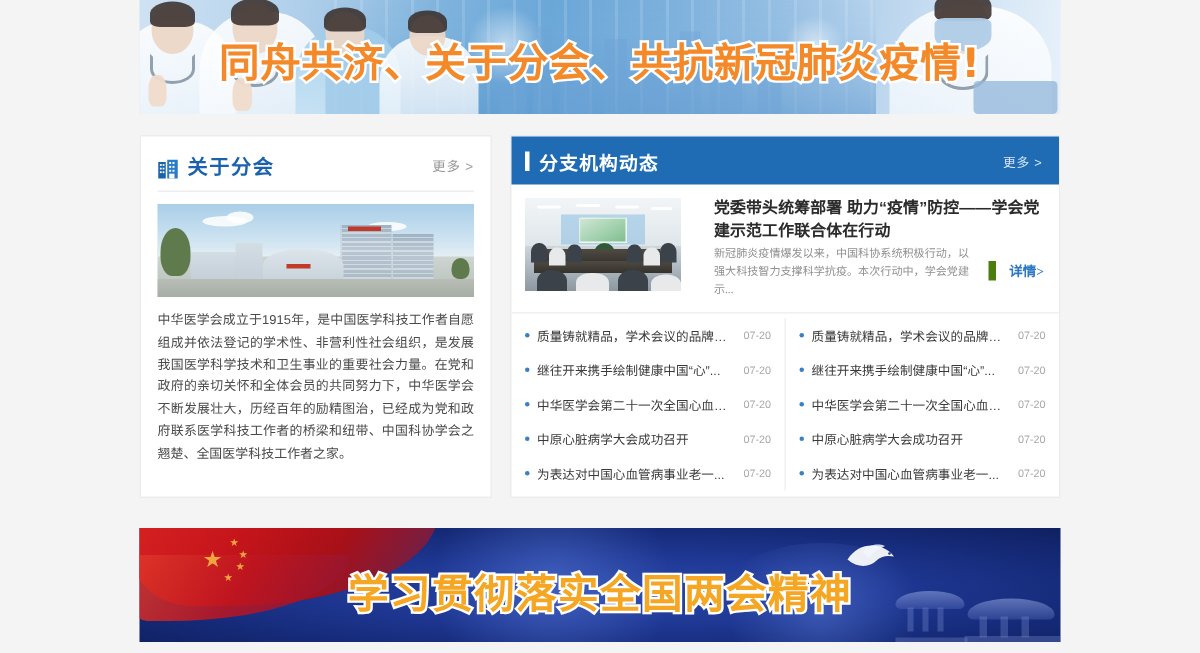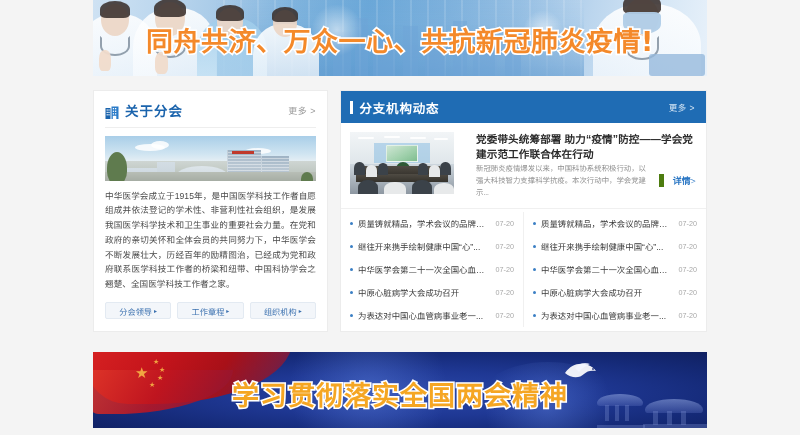--- a/index.html
+++ b/index.html
@@ -498,21 +498,21 @@
     <div class="tb-head" style="left:180px;top:10px;width:24px;height:27px;"></div>
     <div class="tb-hair" style="left:179px;top:7px;width:26px;height:15px;"></div>
 
     <div class="tb-doc" style="left:500px;width:108px;height:72px;"></div>
     <div class="tb-head" style="left:532px;top:-2px;width:34px;height:38px;"></div>
     <div class="tb-hair" style="left:530px;top:-6px;width:38px;height:20px;"></div>
     <div class="tb-mask" style="left:530px;top:12px;width:38px;height:22px;"></div>
     <div class="tb-steth" style="left:532px;top:36px;width:34px;height:24px;"></div>
     <div class="tb-doc" style="left:556px;top:auto;bottom:0;width:56px;height:22px;border-radius:3px;background:rgba(150,185,220,.8);"></div>
 
-    <div class="tb-title">同舟共济、万众一心、共抗新冠肺炎疫情!</div>
+    <div class="tb-title">同舟共济、关于分会、共抗新冠肺炎疫情!</div>
   </div>
 
   <div class="content">
 
     <div class="card-left">
       <div class="card-left-head">
         <div class="clh-left">
           <span>
             <svg class="building-icon" width="14" height="14" viewBox="0 0 14 14" aria-hidden="true">
               <rect x="0.5" y="2" width="5" height="11" fill="#1a63ac"></rect>
@@ -549,34 +549,20 @@
         <div class="lp-podium" style="left:52px;top:26px;width:18px;height:26px;"></div>
         <div class="lp-dome" style="left:70px;top:30px;width:54px;height:22px;"></div>
         <div class="lp-red" style="left:86px;top:40px;width:16px;height:3px;"></div>
         <div class="lp-ground"></div>
         <div class="lp-tree" style="left:2px;top:16px;width:20px;height:32px;"></div>
         <div class="lp-tree" style="left:196px;top:36px;width:12px;height:14px;"></div>
       </div>
 
       <div class="card-left-body">中华医学会成立于1915年，是中国医学科技工作者自愿组成并依法登记的学术性、非营利性社会组织，是发展我国医学科学技术和卫生事业的重要社会力量。在党和政府的亲切关怀和全体会员的共同努力下，中华医学会不断发展壮大，历经百年的励精图治，已经成为党和政府联系医学科技工作者的桥梁和纽带、中国科协学会之翘楚、全国医学科技工作者之家。</div>
 
-      <div class="card-left-tags">
-        <div class="tag-btn">
-          <span>分会领导</span>
-          <span class="caret">▸</span>
-        </div>
-        <div class="tag-btn">
-          <span>工作章程</span>
-          <span class="caret">▸</span>
-        </div>
-        <div class="tag-btn">
-          <span>组织机构</span>
-          <span class="caret">▸</span>
-        </div>
-      </div>
     </div>
 
     <div class="card-right">
       <div class="card-right-head">
         <div class="crh-left">
           <span class="crh-bar"></span>
           <span class="card-right-title">分支机构动态</span>
         </div>
         <span class="more-link-white">更多 &gt;</span>
       </div>

